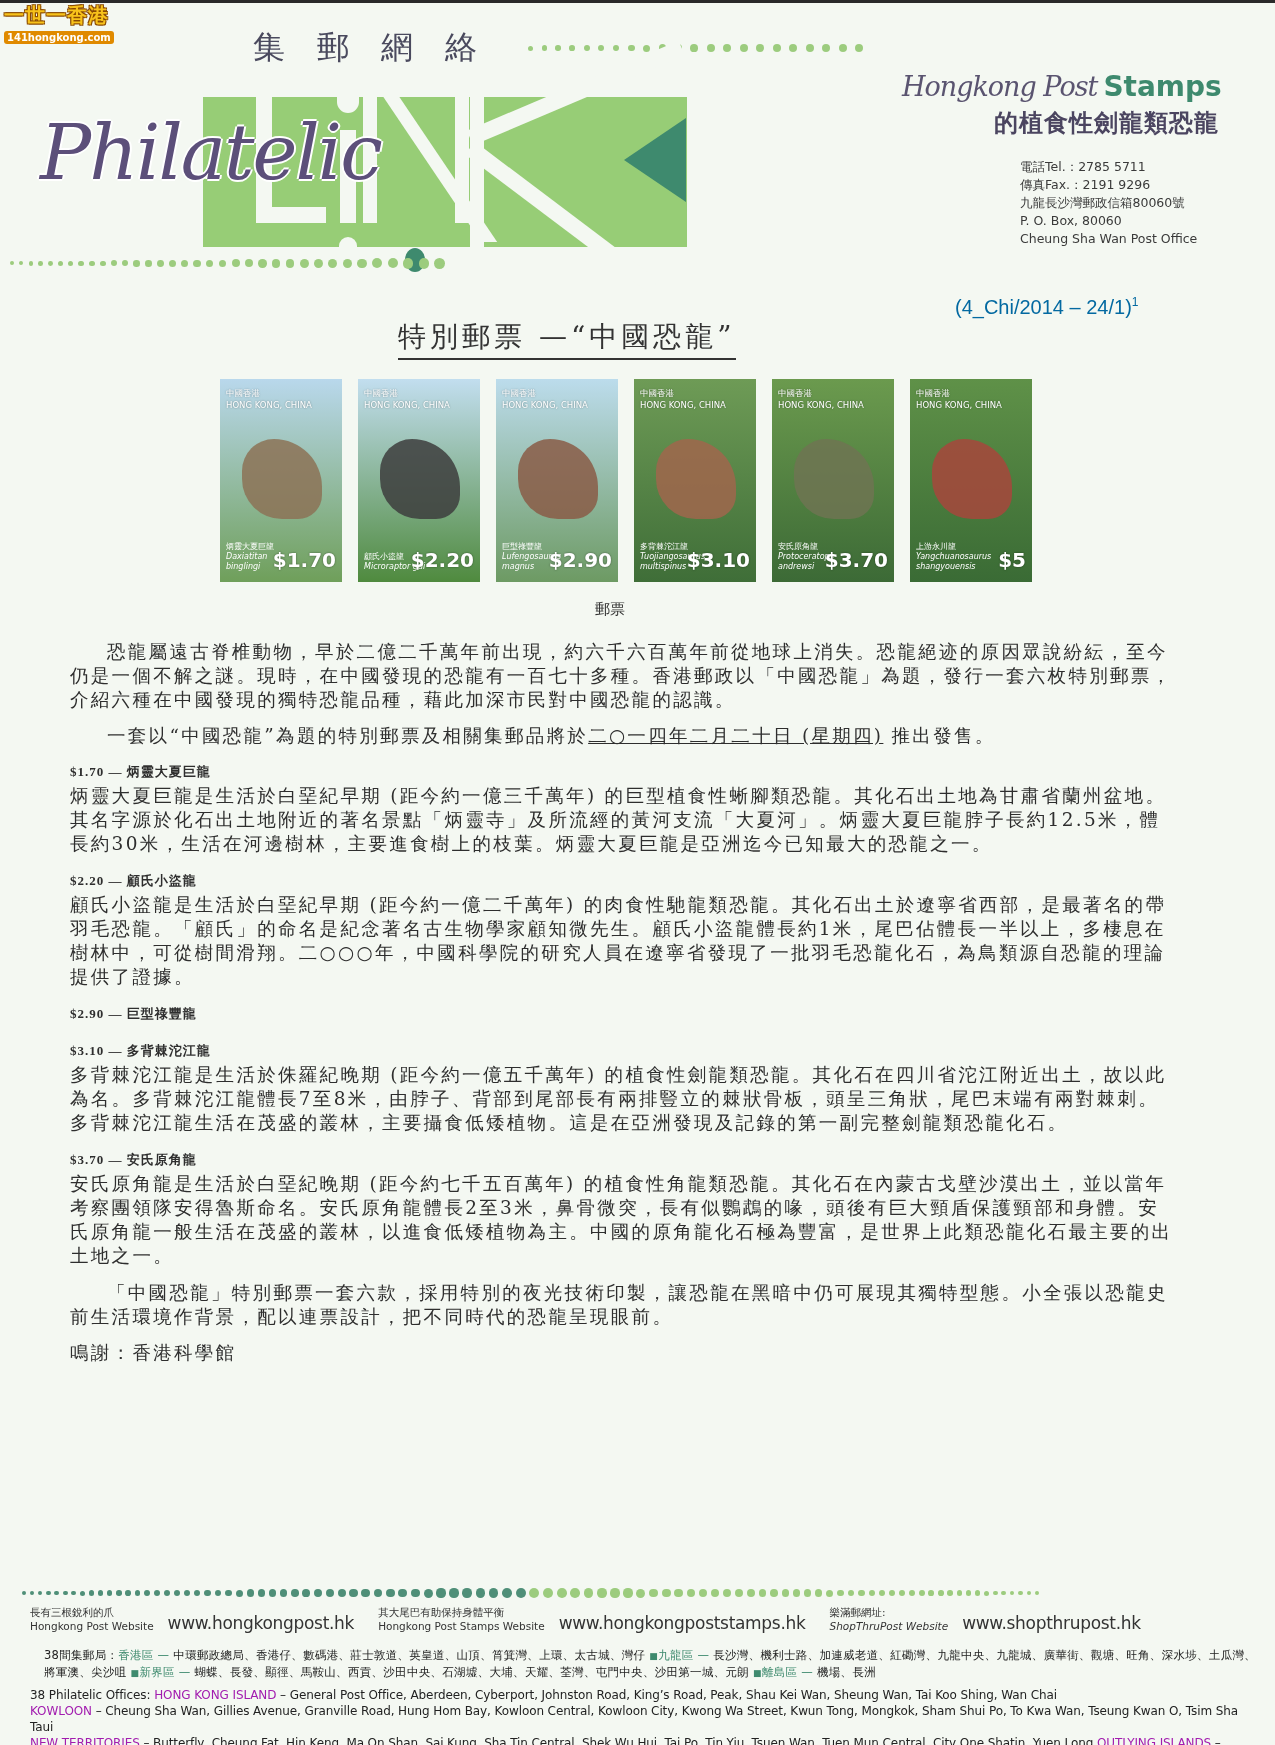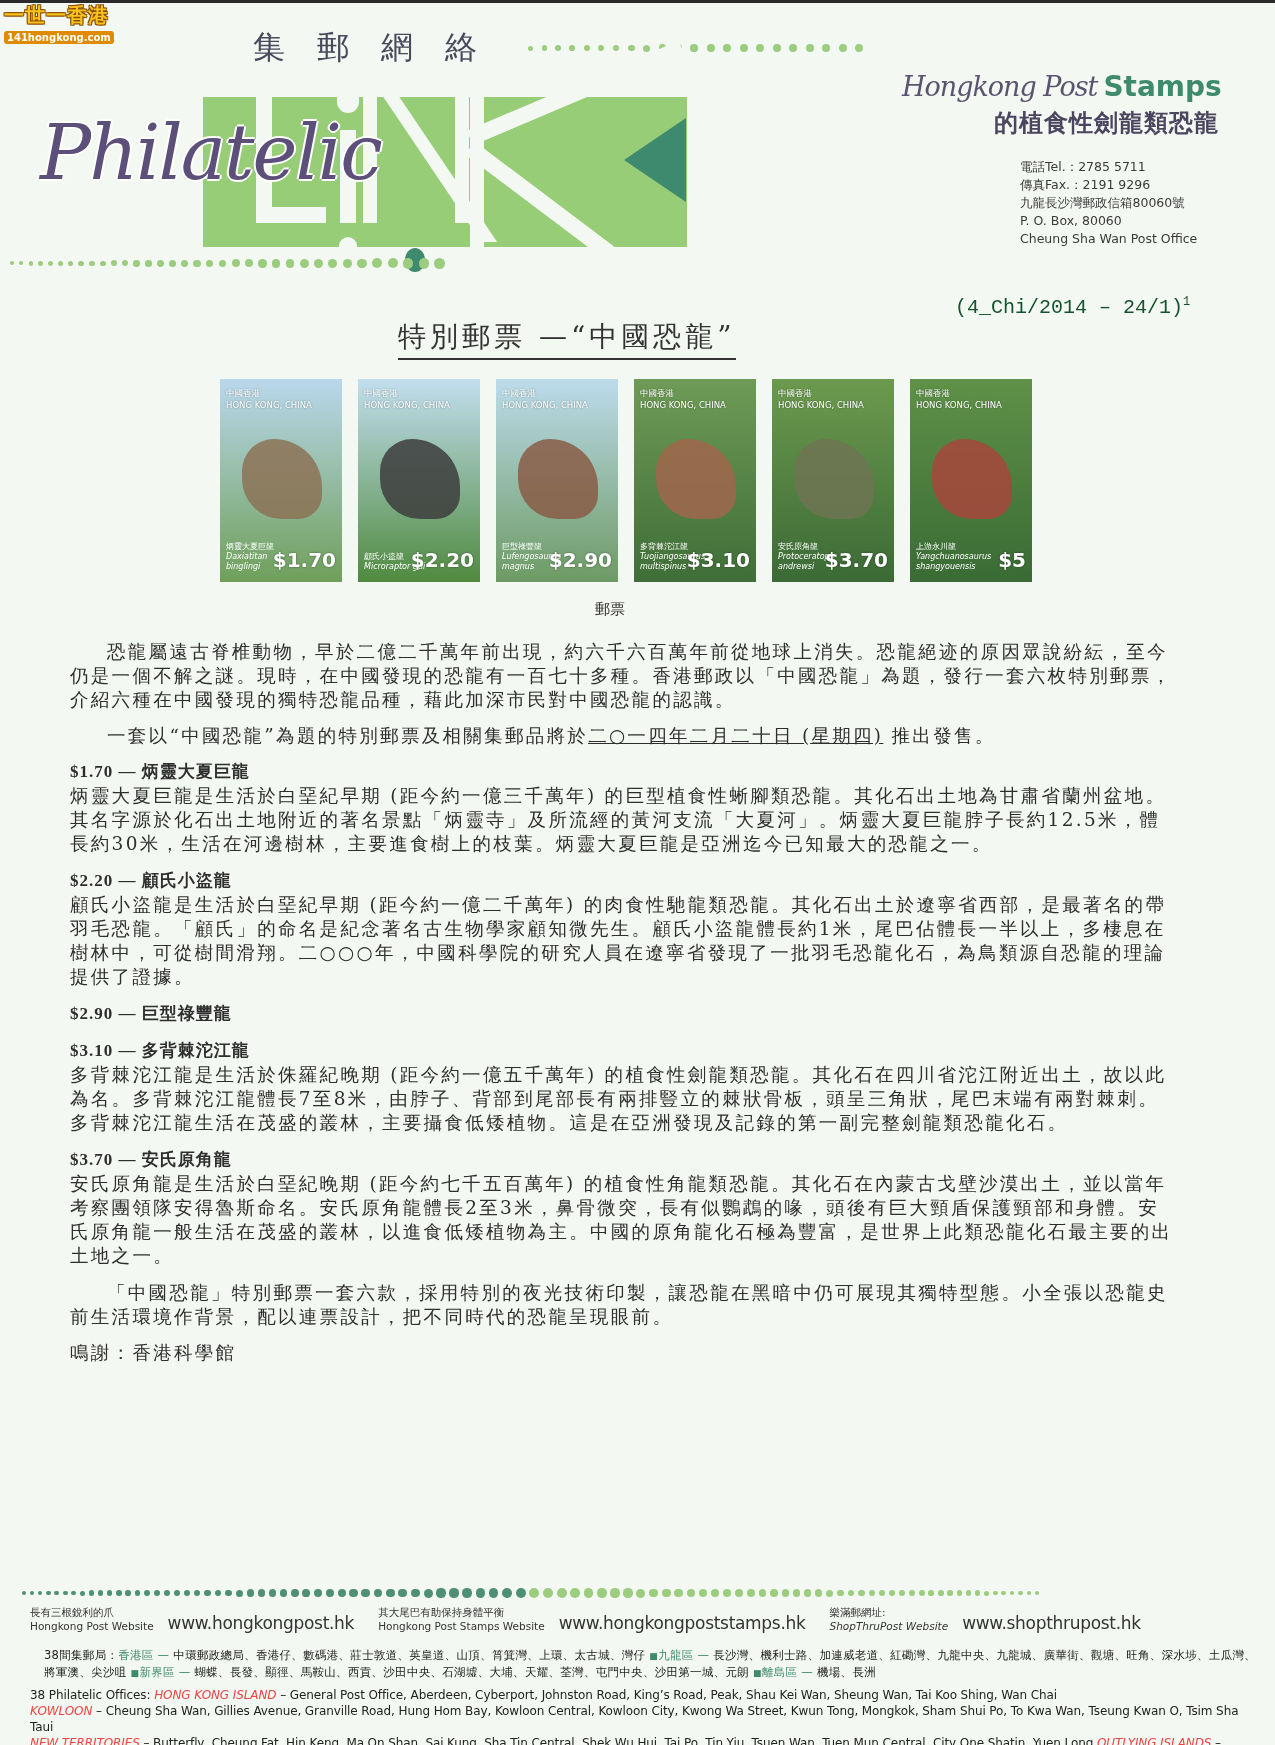--- a/index.html
+++ b/index.html
@@ -35,51 +35,51 @@
   .logo-kcut2 { position:absolute; left:470px; top:140px; width:230px; height:16px; background:#f4f8f2; transform:rotate(37deg); transform-origin:left center; }
   .teal-ball { position:absolute; left:405px; top:248px; width:20px; height:24px; border-radius:50%; background:#3e8a6e; }
   .philatelic { position:absolute; left:40px; top:108px; font-family:"DejaVu Serif",serif; font-style:italic; font-size:76px; color:#5c4f7a; letter-spacing:-2px;
                 text-shadow:2px 0 0 #fff,-2px 0 0 #fff,0 2px 0 #fff,0 -2px 0 #fff; }
 
   .hkp { position:absolute; left:902px; top:70px; white-space:nowrap; }
   .hkp .a { font-family:"DejaVu Serif",serif; font-style:italic; font-size:27px; color:#5a5470; letter-spacing:-1px; }
   .hkp .b { font-family:"DejaVu Sans",sans-serif; font-weight:bold; font-size:28px; color:#3e8a6e; margin-left:6px; }
   .hkp-cn { position:absolute; left:994px; top:107px; font-family:"DejaVu Sans",sans-serif; font-weight:bold; font-size:24px; color:#4b4560; letter-spacing:1px; }
   .contact { position:absolute; left:1020px; top:158px; font-family:"DejaVu Sans",sans-serif; font-size:12.5px; color:#3a3a3a; line-height:18px; }
-  .refno { position:absolute; left:955px; top:295px; font-family:Liberation Mono, monospace; font-size:20px; color:#14532d; }
+  .refno { position:absolute; left:955px; top:295px; font-family:Liberation Sans, sans-serif; font-size:20px; color:#0369a1; }
   .refno sup { font-size:12px; }
 
   .doc-title { position:absolute; left:398px; top:318px; font-family:"DejaVu Serif",serif; font-size:28px; color:#333; letter-spacing:4px; border-bottom:2px solid #333; padding-bottom:2px; }
 
   .stamps { position:absolute; left:217px; top:376px; display:flex; gap:10px; }
   .stamp { width:128px; height:209px; position:relative; overflow:hidden;
            border:3px dotted #f4f8f2; box-sizing:border-box; }
   .stamp .sky { position:absolute; inset:0; }
   .stamp .hdr { position:absolute; left:6px; top:8px; font-family:"DejaVu Sans",sans-serif; font-size:8.5px; color:#fff; line-height:12px; text-shadow:0 0 2px rgba(0,0,0,.4); }
   .stamp .dino { position:absolute; left:22px; top:60px; width:80px; height:80px; border-radius:40% 60% 30% 50%; opacity:.85; }
   .stamp .nm { position:absolute; left:6px; bottom:10px; font-family:"DejaVu Sans",sans-serif; font-size:8px; color:#fff; line-height:10px; width:70px; }
   .stamp .nm i { font-style:italic; }
   .stamp .val { position:absolute; right:6px; bottom:10px; font-family:"DejaVu Sans",sans-serif; font-weight:bold; font-size:20px; color:#fff; text-shadow:0 0 2px rgba(0,0,0,.5); }
   .stamp-caption { position:absolute; left:595px; top:600px; font-family:"DejaVu Serif",serif; font-size:15px; color:#333; }
 
   .body { position:absolute; left:70px; top:640px; width:1105px; font-family:"DejaVu Serif",serif; font-size:18.5px; color:#2e2e2e; line-height:24px; letter-spacing:2.3px; }
   .body p { margin:0 0 12px 0; }
   .body .indent { text-indent:2em; }
-  .body h3 { font-family:"Liberation Serif",serif; font-weight:bold; font-size:17px; margin:0; letter-spacing:1px; line-height:24px; }
+  .body h3 { font-family:"Liberation Serif",serif; font-weight:bold; font-size:13px; margin:0; letter-spacing:1px; line-height:24px; }
   .body .sec { margin-bottom:13px; }
   .body u { text-decoration:underline; }
   .footer { position:absolute; left:30px; top:1605px; width:1230px; font-family:"DejaVu Sans",sans-serif; color:#333; }
   .web { display:flex; gap:0; align-items:flex-end; }
   .web .lbl { font-size:10.5px; line-height:14px; color:#333; }
   .web .url { font-size:17px; color:#333; margin:0 24px 0 14px; letter-spacing:-0.3px; }
   .offices { margin-top:14px; font-size:11.5px; line-height:16px; color:#222; letter-spacing:.3px;margin-left:14px; }
   .offices .g { color:#3e8a6e; }
   .offices .sq { color:#3e8a6e; font-size:9px; }
   .offices-en { margin-top:6px; font-size:12px; line-height:16px; color:#222; letter-spacing:-0.1px; }
-  .offices-en .g { color:#ef4444;font-style:italic; }
+  .offices-en .g { color:#a21caf; }
 </style>
 </head>
 <body>
 
 <div class="topbar"></div>
 
 <div class="wm">
   <div class="l1">一世一香港</div>
   <div class="l2">141hongkong.com</div>
 </div>

